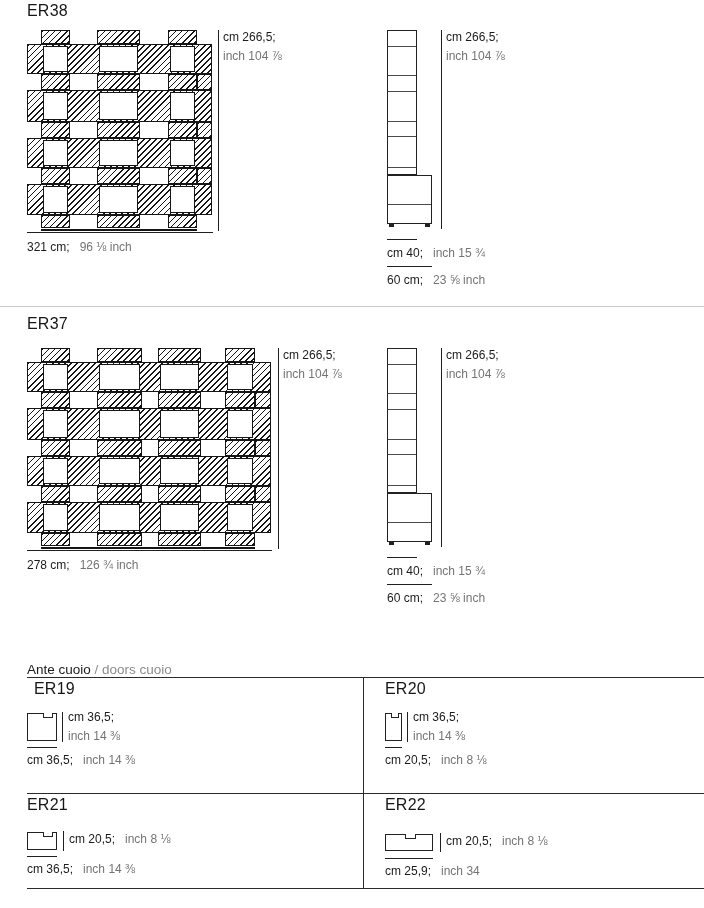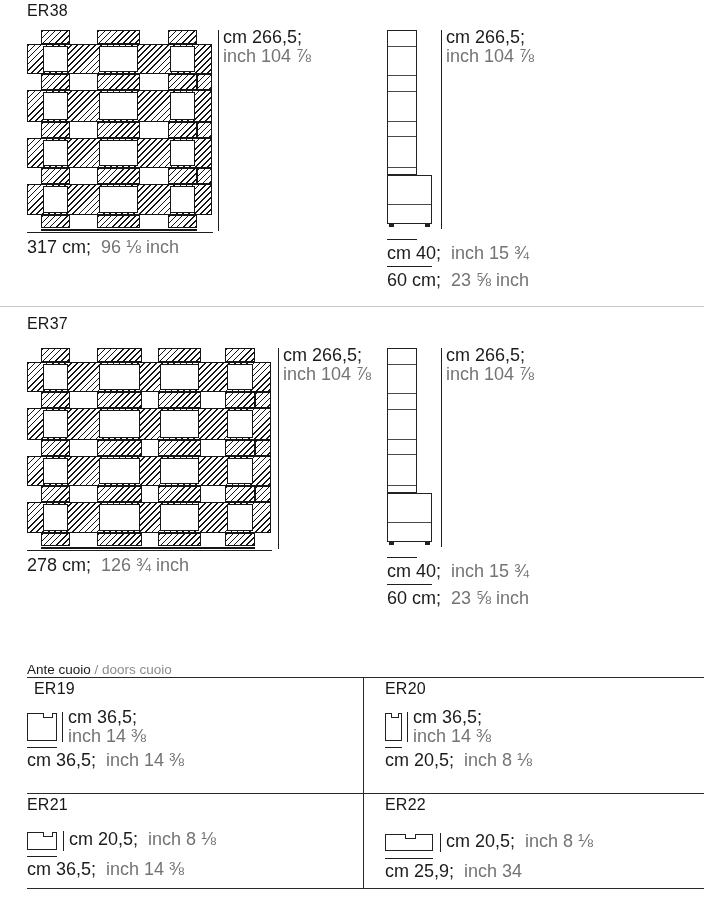--- a/index.html
+++ b/index.html
@@ -2,21 +2,21 @@
 <html><head>
 <meta charset="utf-8">
 <style>
   html,body{margin:0;padding:0;background:#fff;}
   #canvas{
     position:relative;width:704px;height:908px;background:#ffffff;overflow:hidden;
     font-family:"Liberation Sans","DejaVu Sans",sans-serif;color:#1b1b1d;
   }
   .abs{position:absolute;}
   .title{font-size:16px;font-weight:500;color:#161618;letter-spacing:.2px;white-space:nowrap;}
-  .dim{font-size:18px;line-height:18.5px;white-space:nowrap;}
+  .dim{font-size:12px;line-height:18.5px;white-space:nowrap;}
   .metric{color:#1b1b1d;font-weight:500;}
   .imperial{color:#737476;font-weight:400;}
   .dimline .imperial{margin-left:10px;}
   .vline{background:#1f1f1f;width:1.3px;}
   .hline{background:#1f1f1f;height:1.3px;}
   .grayline{background:#c9c9c9;height:1px;}
   .tableline{background:#2a2a2a;}
   
   .hblock,.hband{
     position:absolute;box-sizing:border-box;border:1.3px solid #151515;
@@ -80,21 +80,21 @@
       <div class="hblock" style="left: 141px; top: 185px; width: 29px; height: 13px;"></div>
       <div class="dline" style="left: 14px; top: 198.5px; width: 156px; height: 2.2px;"></div>
     </div>
 
   <div class="abs vline" style="left:217.5px;top:30px;height:201px;"></div>
   <div class="abs dim metric" style="left:223px;top:28px;">cm 266,5;</div>
   <div class="abs dim imperial" style="left:223px;top:46.5px;">inch 104 ⅞</div>
 
   <div class="abs hline" style="left:27px;top:232px;width:186px;"></div>
   <div class="abs dim dimline" style="left:27px;top:237.5px;">
-    <span class="metric">317 cm;</span><span class="imperial">96 ⅛ inch</span>
+    <span class="metric">321 cm;</span><span class="imperial">96 ⅛ inch</span>
   </div>
 
   <div class="abs" style="left:387px;top:30px;width:46px;height:198px;">
       <div class="sbox" style="left: 0px; top: 0px; width: 30px; height: 145px;"></div>
       <div class="sline" style="left: 1px; top: 16px; width: 28px; height: 1.1px;"></div>
       <div class="sline" style="left: 1px; top: 45px; width: 28px; height: 1.1px;"></div>
       <div class="sline" style="left: 1px; top: 61px; width: 28px; height: 1.1px;"></div>
       <div class="sline" style="left: 1px; top: 91px; width: 28px; height: 1.1px;"></div>
       <div class="sline" style="left: 1px; top: 106px; width: 28px; height: 1.1px;"></div>
       <div class="sline" style="left: 1px; top: 137px; width: 28px; height: 1.1px;"></div>

